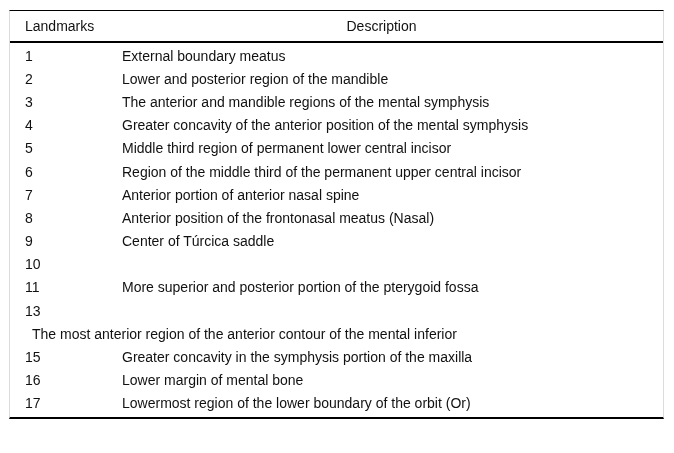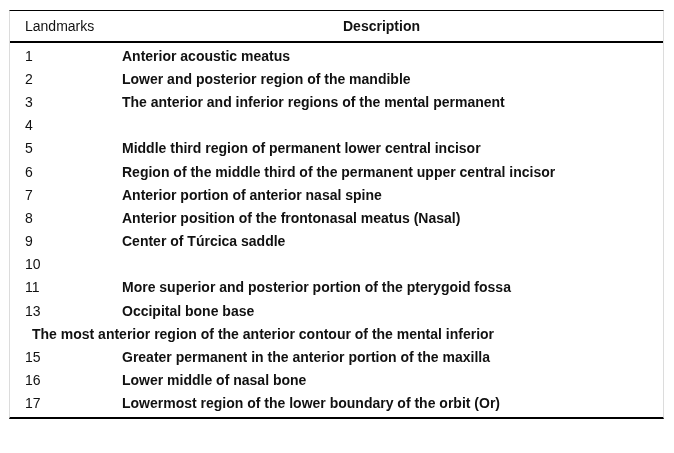--- a/index.html
+++ b/index.html
@@ -44,21 +44,20 @@
     box-sizing: border-box;
     padding-left: 15px;
     white-space: nowrap;
   }
   .col-desc {
     flex: 1 1 auto;
     box-sizing: border-box;
     padding-left: 22px;
     white-space: nowrap;
     overflow: hidden;
-    font-weight: bold;
   }
   .thead .col-desc {
     text-align: center;
     padding-left: 0;
     padding-right: 0;
   }
   .tbody {
     padding: 1px 0 2px 0;
   }
 </style>
@@ -66,32 +65,33 @@
 <body>
 
 <div class="table-frame">
   <div class="thead">
     <div class="col-landmark">Landmarks</div>
     <div class="col-desc">Description</div>
   </div>
   <div class="tbody" id="tbody">
       <div class="tr">
         <div class="col-landmark">1</div>
-        <div class="col-desc">Anterior acoustic meatus</div>
+        <div class="col-desc">External boundary meatus</div>
       </div>
       <div class="tr">
         <div class="col-landmark">2</div>
         <div class="col-desc">Lower and posterior region of the mandible</div>
       </div>
       <div class="tr">
         <div class="col-landmark">3</div>
-        <div class="col-desc">The anterior and inferior regions of the mental permanent</div>
+        <div class="col-desc">The anterior and mandible regions of the mental symphysis</div>
       </div>
       <div class="tr">
         <div class="col-landmark">4</div>
+        <div class="col-desc">Greater concavity of the anterior position of the mental symphysis</div>
       </div>
       <div class="tr">
         <div class="col-landmark">5</div>
         <div class="col-desc">Middle third region of permanent lower central incisor</div>
       </div>
       <div class="tr">
         <div class="col-landmark">6</div>
         <div class="col-desc">Region of the middle third of the permanent upper central incisor</div>
       </div>
       <div class="tr">
@@ -108,31 +108,30 @@
       </div>
       <div class="tr">
         <div class="col-landmark">10</div>
       </div>
       <div class="tr">
         <div class="col-landmark">11</div>
         <div class="col-desc">More superior and posterior portion of the pterygoid fossa</div>
       </div>
       <div class="tr">
         <div class="col-landmark">13</div>
-        <div class="col-desc">Occipital bone base</div>
       </div>
       <div class="tr">
         <div class="col-desc">The most anterior region of the anterior contour of the mental inferior</div>
       </div>
       <div class="tr">
         <div class="col-landmark">15</div>
-        <div class="col-desc">Greater permanent in the anterior portion of the maxilla</div>
+        <div class="col-desc">Greater concavity in the symphysis portion of the maxilla</div>
       </div>
       <div class="tr">
         <div class="col-landmark">16</div>
-        <div class="col-desc">Lower middle of nasal bone</div>
+        <div class="col-desc">Lower margin of mental bone</div>
       </div>
       <div class="tr">
         <div class="col-landmark">17</div>
         <div class="col-desc">Lowermost region of the lower boundary of the orbit (Or)</div>
       </div>
     </div>
 </div>
 
 </body></html>

